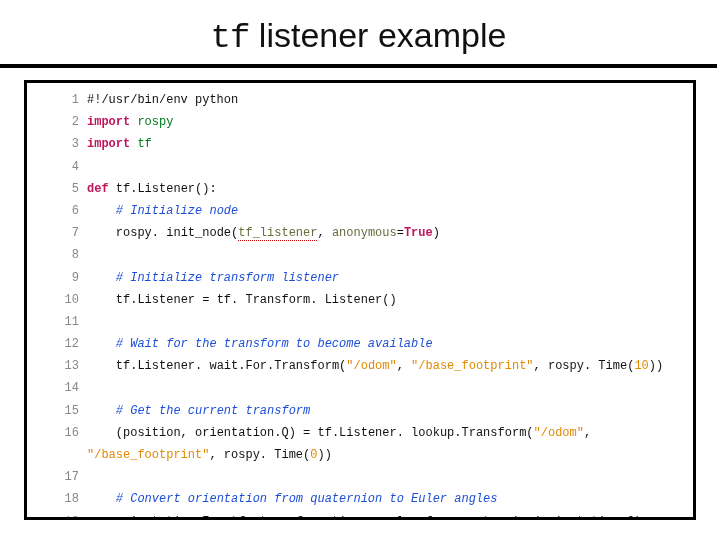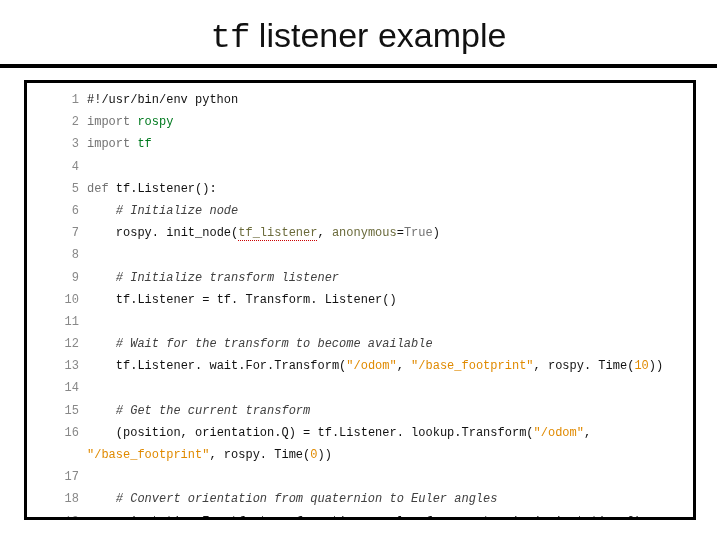--- a/index.html
+++ b/index.html
@@ -60,23 +60,23 @@
     display: block;
   }
   .ln {
     display: inline-block;
     width: 48px;
     text-align: right;
     color: #888;
     font-family: "Courier New", Courier, monospace;
     margin-right: 8px;
   }
-  .kw-mag { color: #737373; }
+  .kw-mag { color: #be185d; font-weight: bold; }
   .kw-grn { color: #007a1f; }
-  .cmt   { color: #404040; font-style: italic; }
+  .cmt   { color: #1d4ed8; font-style: italic; }
   .str   { color: #e08a00; }
   .val   { color: #e08a00; }
   .fargs { color: #6a6a3a; }
   .wavy  {
     background-image: linear-gradient(to top, rgba(200,0,0,0) 0, rgba(200,0,0,0) 1px, rgba(200,0,0,0.0) 1px),
       repeating-linear-gradient(135deg, rgba(200,0,0,0.0) 0 2px, rgba(200,0,0,0.0) 2px 4px);
     border-bottom: 1px dotted #c00;
   }
 </style>
 </head>

